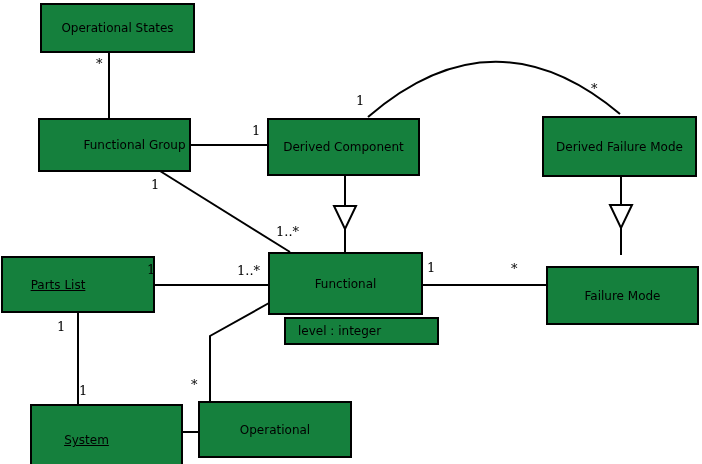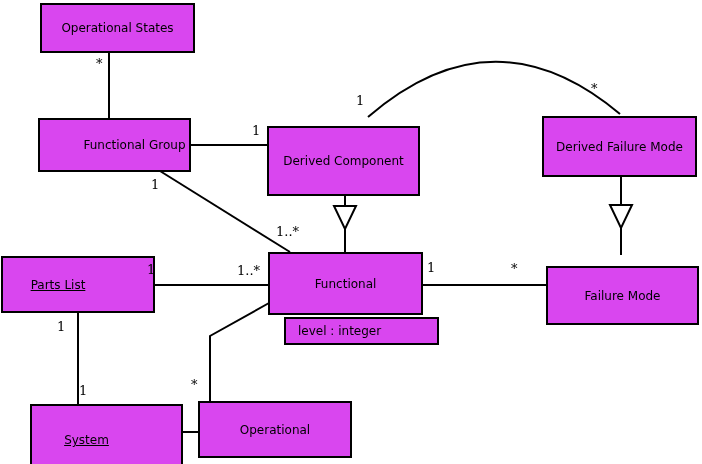--- a/index.html
+++ b/index.html
@@ -11,21 +11,21 @@
     font-family: "DejaVu Sans", sans-serif;
     overflow: hidden;
   }
   .stage svg.wires {
     position: absolute;
     left: 0; top: 0;
   }
   .uml-box {
     position: absolute;
     box-sizing: border-box;
-    background: #d946ef;
+    background: #15803d;
     border: 2px solid #000000;
     display: flex;
     align-items: center;
     justify-content: center;
     font-size: 12px;
     color: #000000;
     white-space: nowrap;
   }
   .uml-box.shift-left { padding-right: 40px; text-decoration: underline; }
   .uml-box.attr-compartment {
@@ -79,21 +79,21 @@
   </svg>
 
   <div class="uml-box" style="left:40px; top:3px; width:155px; height:50px;">
     <span>Operational States</span>
   </div>
 
   <div class="uml-box" style="left:38px; top:118px; width:153px; height:54px;padding-left:40px;">
     <span>Functional Group</span>
   </div>
 
-  <div class="uml-box" style="left:267px; top:126px; width:153px; height:70px;">
+  <div class="uml-box" style="left:267px; top:118px; width:153px; height:58px;">
     <span>Derived Component</span>
   </div>
 
   <div class="uml-box" style="left:542px; top:116px; width:155px; height:61px;">
     <span>Derived Failure Mode</span>
   </div>
 
   <div class="uml-box shift-left" style="left:1px; top:256px; width:154px; height:57px;">
     <span>Parts List</span>
   </div>

